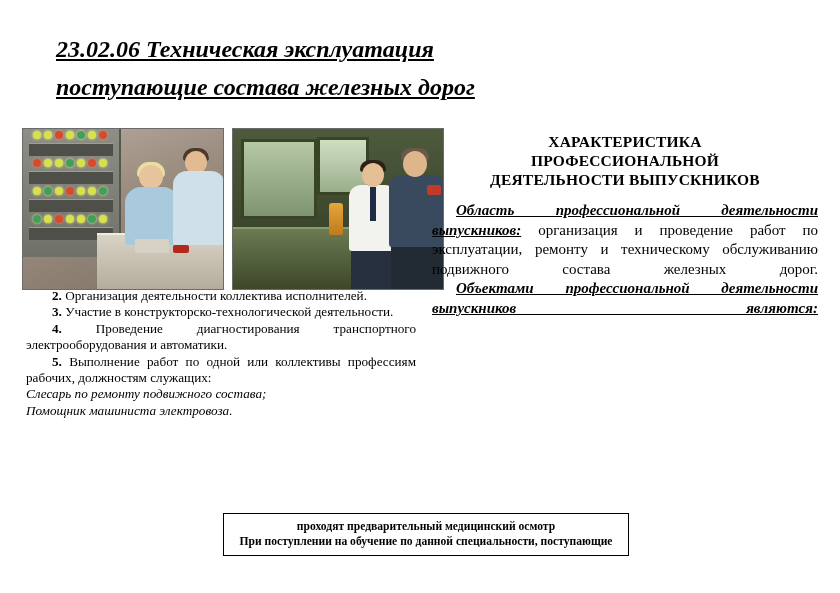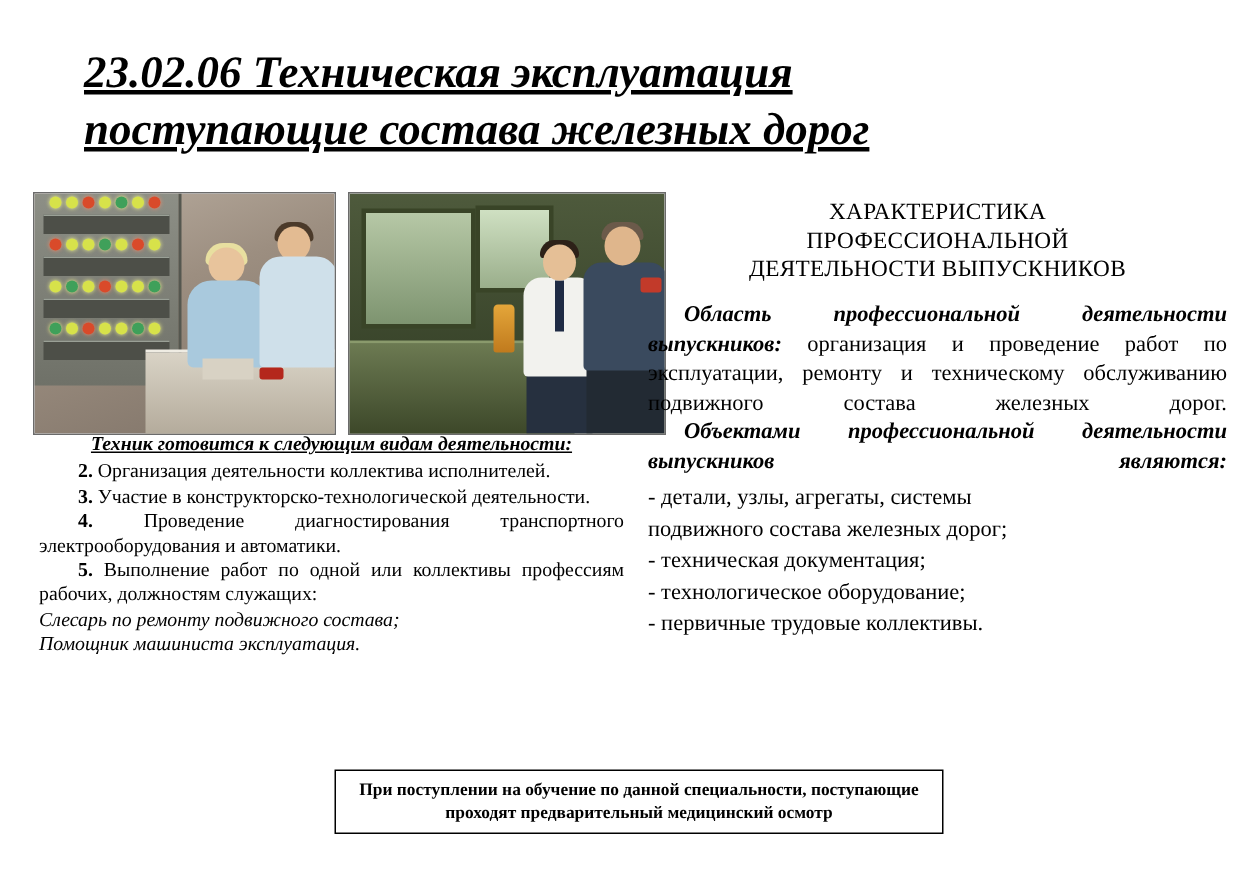--- a/index.html
+++ b/index.html
@@ -26,21 +26,21 @@
   .title-block {
     position: absolute;
     left: 56px;
     top: 30px;
     width: 730px;
   }
   .title-line {
     font-family: "Liberation Serif", serif;
     font-weight: bold;
     font-style: italic;
-    font-size: 30px;
+    font-size: 24px;
     line-height: 38px;
     text-decoration: underline;
     white-space: nowrap;
     letter-spacing: 0px;
   }
 
   
   .photo {
     position: absolute;
     overflow: hidden;
@@ -219,35 +219,36 @@
 
   
   .right-col {
     position: absolute;
     left: 432px;
     top: 132px;
     width: 386px;
   }
   .right-head {
     text-align: center;
-    font-weight: normal;
+    font-weight: bold;
     font-size: 15.5px;
     line-height: 19px;
     letter-spacing: 0.2px;
   }
   .right-body {
     margin-top: 12px;
     font-size: 15px;
     line-height: 19.6px;
     text-align: justify;
   }
   .right-body p { margin: 0; }
   .lead {
     font-weight: bold;
     font-style: italic;
+    text-decoration: underline;
   }
   .para-1 {
     text-indent: 24px;
     text-align: justify;
     text-align-last: justify;
   }
   .para-2 {
     text-indent: 24px;
     text-align: justify;
     text-align-last: justify;
@@ -360,62 +361,54 @@
     <div class="p2-man-b">
       <div class="trousers"></div>
         <div class="shirt"></div>
         <div class="badge"></div>
       <div class="hair"></div>
         <div class="head"></div>
     </div>
   </div>
 
   <div class="left-col">
-    <div class="intro">Техник готовится к следующим видам деятельности:</div>
     <p class="item">
       <b>2.</b>
       <span>Организация деятельности коллектива исполнителей.</span>
     </p>
     <p class="item">
       <b>3.</b>
       <span>Участие в конструкторско-технологической деятельности.</span>
     </p>
     <p class="item">
       <b>4.</b>
       <span>Проведение диагностирования транспортного электрооборудования и автоматики.</span>
     </p>
     <p class="item">
       <b>5.</b>
       <span>Выполнение работ по одной или коллективы профессиям рабочих, должностям служащих:</span>
     </p>
     <p class="item prof">Слесарь по ремонту подвижного состава;</p>
-    <p class="item prof">Помощник машиниста эксплуатация.</p>
+    <p class="item prof">Помощник машиниста электровоза.</p>
   </div>
 
   <div class="right-col">
     <div class="right-head">
       <div>ХАРАКТЕРИСТИКА</div>
       <div>ПРОФЕССИОНАЛЬНОЙ</div>
       <div>ДЕЯТЕЛЬНОСТИ ВЫПУСКНИКОВ</div>
     </div>
     <div class="right-body">
       <p class="para-1">
         <span class="lead">Область профессиональной деятельности выпускников:</span><span> организация и проведение работ по эксплуатации, ремонту и техническому обслуживанию подвижного состава железных дорог.</span>
       </p>
       <p class="para-2">
         <span class="lead">Объектами профессиональной деятельности выпускников являются:</span>
       </p>
-      <div class="bullets">
-        <div>- детали, узлы, агрегаты, системы</div>
-        <div>подвижного состава железных дорог;</div>
-        <div>- техническая документация;</div>
-        <div>- технологическое оборудование;</div>
-        <div>- первичные трудовые коллективы.</div>
-      </div>
     </div>
   </div>
 
   <div class="footer-note">
+    <div>проходят предварительный медицинский осмотр</div>
     <div>При поступлении на обучение по данной специальности, поступающие</div>
-    <div>проходят предварительный медицинский осмотр</div>
   </div>
 
 </div>
 
 </body></html>

